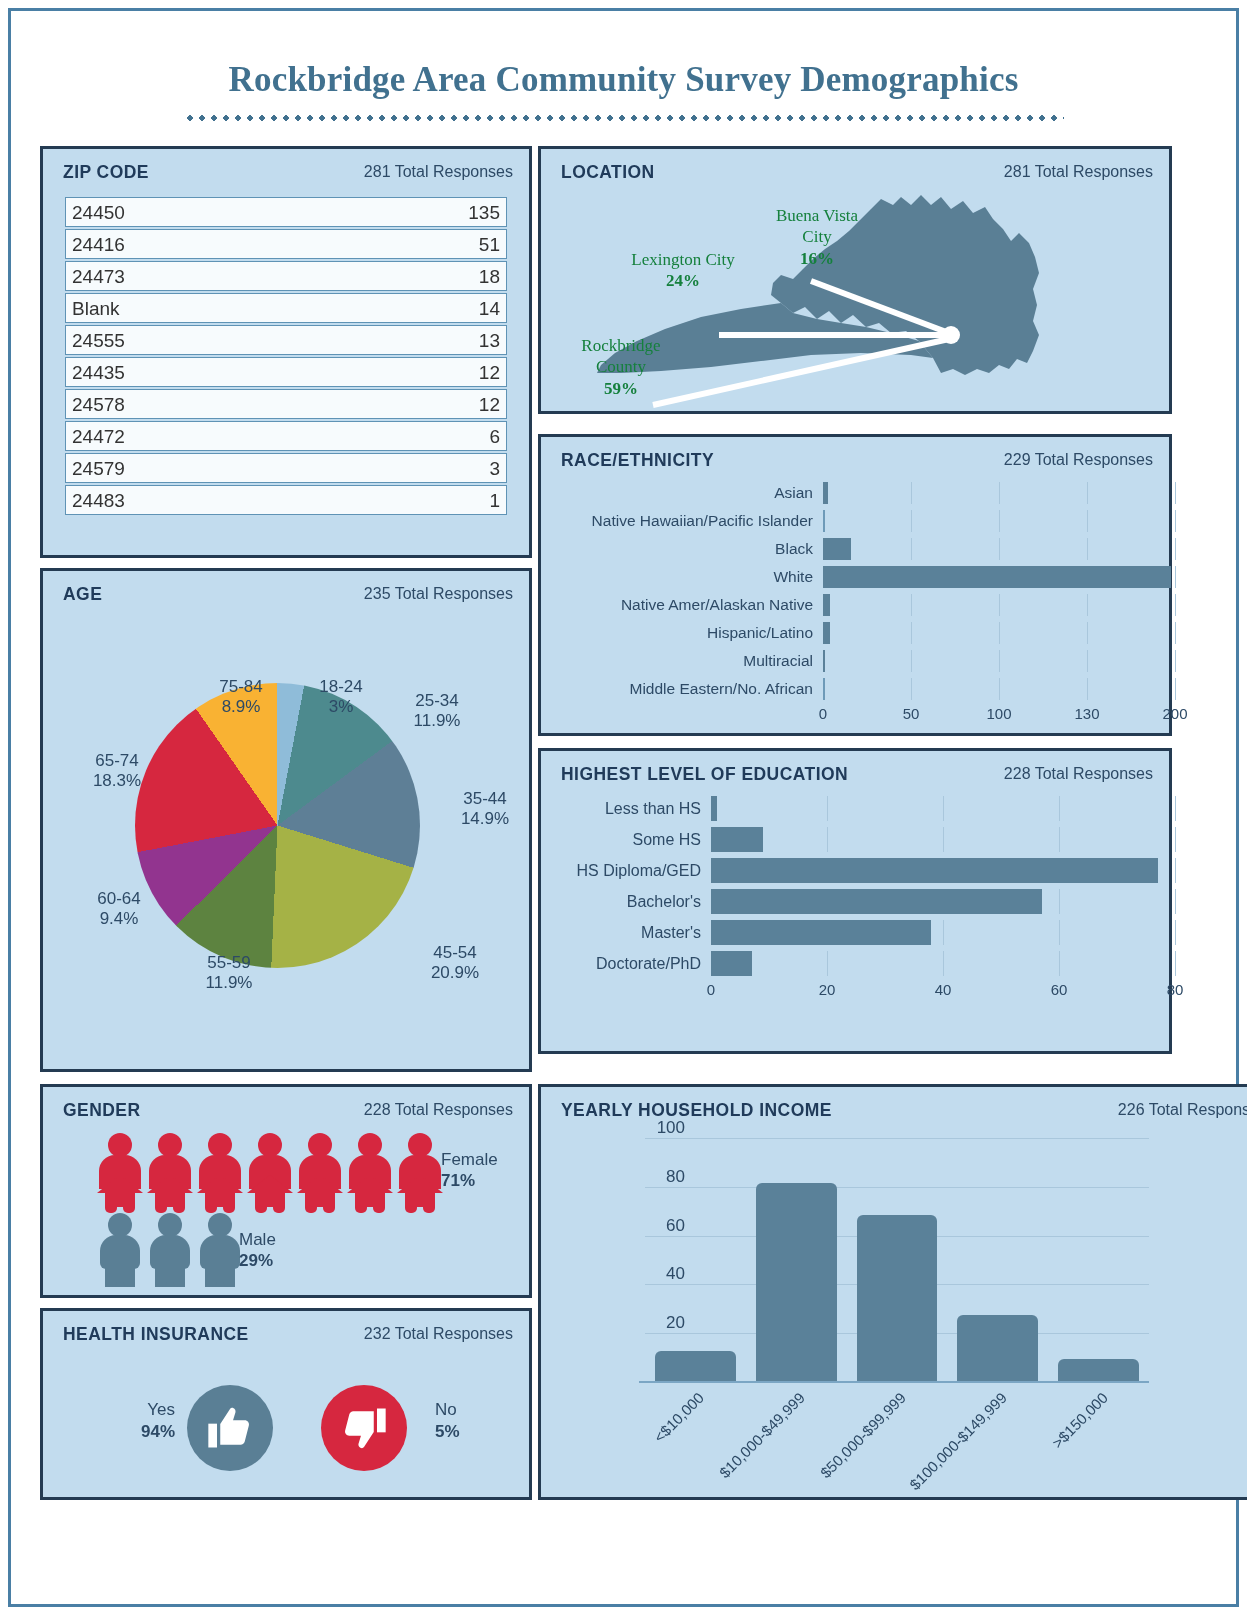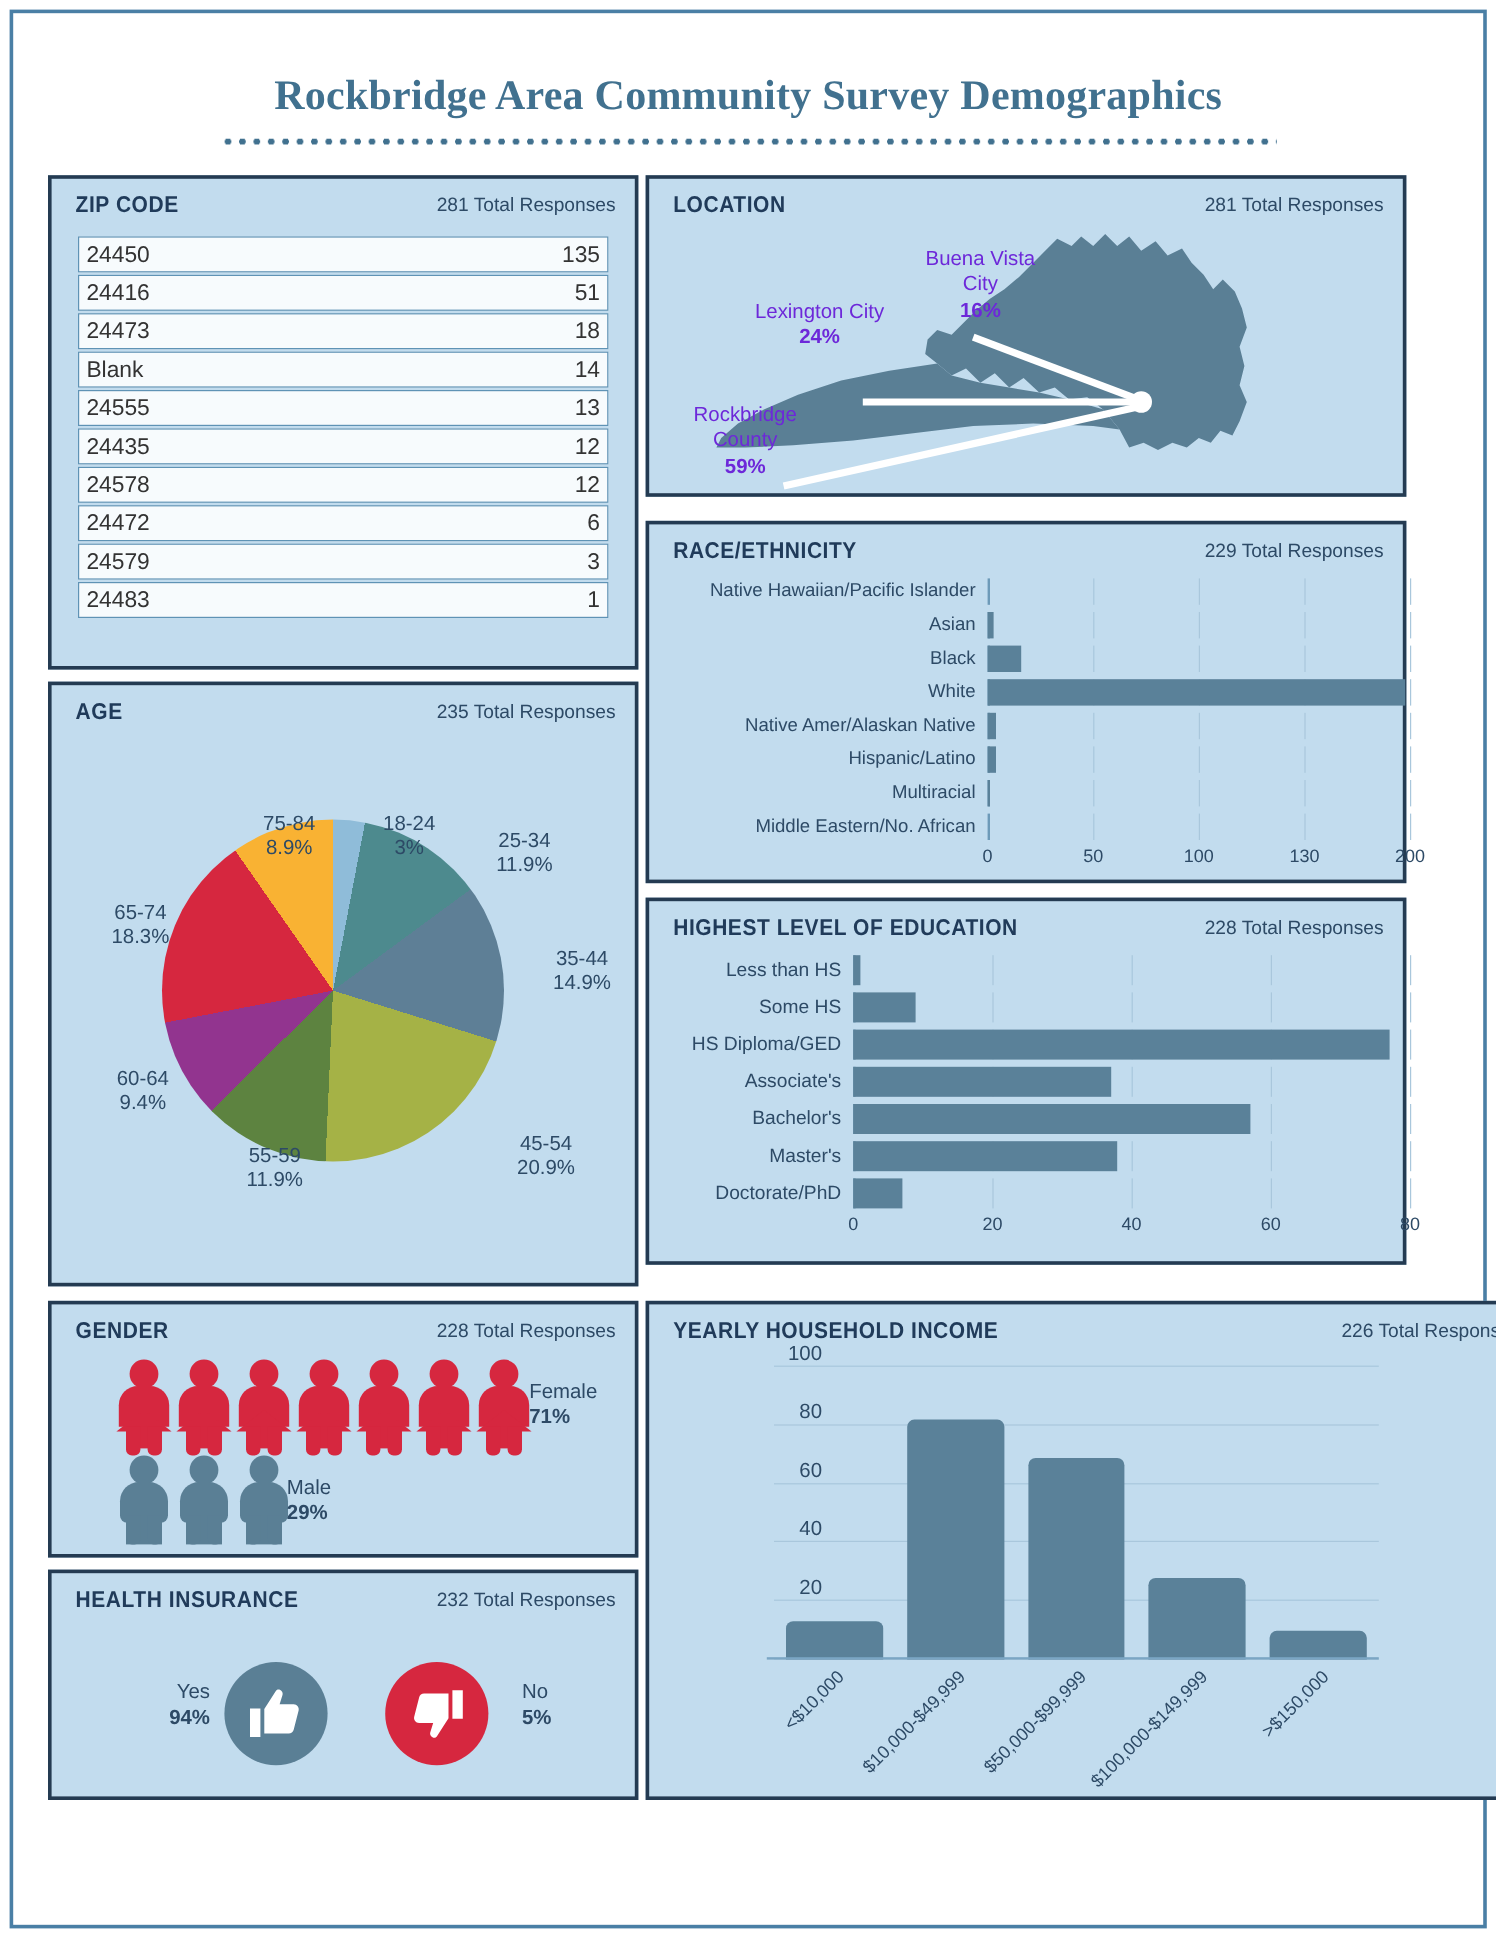--- a/index.html
+++ b/index.html
@@ -59,21 +59,21 @@
   .pie {
     position:absolute; left:92px; top:112px; width:285px; height:285px;
     border-radius:50%;
   }
   .pie-label { position:absolute; font-size:17px; color:#2d4a66; text-align:center; line-height:1.2; }
   .pie-label b { display:block; font-weight:400; }
 
   
   #location { left: 538px; top: 146px; width: 634px; height: 268px; }
   .map-wrap { position:absolute; left:0; top:34px; width:634px; height:230px; }
-  .loc-label { position:absolute; text-align:center; font-size:17px; line-height:1.25; color:#6d28d9; }
+  .loc-label { position:absolute; text-align:center; font-size:17px; line-height:1.25; color:#15803d;font-family:Liberation Serif, serif; }
   .loc-label .pct { font-weight:bold; }
 
   
   #race { left: 538px; top: 434px; width: 634px; height: 302px; }
   .hbar-chart { position:absolute; left:0; top:42px; width:634px; height:256px; }
   .hbar-row { display:flex; align-items:center; height:28px; }
   .hbar-label { width:282px; text-align:right; padding-right:10px; font-size:15.5px; color:#2d4a66; white-space:nowrap; }
   .hbar-track { position:relative; height:22px; flex:1; }
   .hbar { position:absolute; left:0; top:0; height:22px; background:#5a8199; }
   .axis-line { position:absolute; top:0; bottom:0; width:1px; background:#a9c7dc; }
@@ -229,39 +229,39 @@
   </div>
 </div>
 
 <div class="panel" id="race">
   <div class="panel-head">
     <span class="panel-title">Race/Ethnicity</span>
     <span class="panel-resp">229 Total Responses</span>
   </div>
   <div class="hbar-chart" id="race-chart">
       <div class="hbar-row">
+        <div class="hbar-label">Asian</div>
+        <div class="hbar-track">
+          <div class="axis-line" style="left: 25%;"></div>
+          <div class="axis-line" style="left: 50%;"></div>
+          <div class="axis-line" style="left: 75%;"></div>
+          <div class="axis-line" style="left: 100%;"></div>
+          <div class="axis-zero"></div>
+          <div class="hbar" style="width: 1.5%;"></div>
+        </div>
+      </div>
+      <div class="hbar-row">
         <div class="hbar-label">Native Hawaiian/Pacific Islander</div>
         <div class="hbar-track">
           <div class="axis-line" style="left: 25%;"></div>
           <div class="axis-line" style="left: 50%;"></div>
           <div class="axis-line" style="left: 75%;"></div>
           <div class="axis-line" style="left: 100%;"></div>
           <div class="axis-zero"></div>
           <div class="hbar" style="width: 0%;"></div>
-        </div>
-      </div>
-      <div class="hbar-row">
-        <div class="hbar-label">Asian</div>
-        <div class="hbar-track">
-          <div class="axis-line" style="left: 25%;"></div>
-          <div class="axis-line" style="left: 50%;"></div>
-          <div class="axis-line" style="left: 75%;"></div>
-          <div class="axis-line" style="left: 100%;"></div>
-          <div class="axis-zero"></div>
-          <div class="hbar" style="width: 1.5%;"></div>
         </div>
       </div>
       <div class="hbar-row">
         <div class="hbar-label">Black</div>
         <div class="hbar-track">
           <div class="axis-line" style="left: 25%;"></div>
           <div class="axis-line" style="left: 50%;"></div>
           <div class="axis-line" style="left: 75%;"></div>
           <div class="axis-line" style="left: 100%;"></div>
           <div class="axis-zero"></div>
@@ -366,31 +366,20 @@
       </div>
       <div class="hbar-row">
         <div class="hbar-label">HS Diploma/GED</div>
         <div class="hbar-track">
           <div class="axis-line" style="left: 25%;"></div>
           <div class="axis-line" style="left: 50%;"></div>
           <div class="axis-line" style="left: 75%;"></div>
           <div class="axis-line" style="left: 100%;"></div>
           <div class="axis-zero"></div>
           <div class="hbar" style="width: 96.25%;"></div>
-        </div>
-      </div>
-      <div class="hbar-row">
-        <div class="hbar-label">Associate's</div>
-        <div class="hbar-track">
-          <div class="axis-line" style="left: 25%;"></div>
-          <div class="axis-line" style="left: 50%;"></div>
-          <div class="axis-line" style="left: 75%;"></div>
-          <div class="axis-line" style="left: 100%;"></div>
-          <div class="axis-zero"></div>
-          <div class="hbar" style="width: 46.25%;"></div>
         </div>
       </div>
       <div class="hbar-row">
         <div class="hbar-label">Bachelor's</div>
         <div class="hbar-track">
           <div class="axis-line" style="left: 25%;"></div>
           <div class="axis-line" style="left: 50%;"></div>
           <div class="axis-line" style="left: 75%;"></div>
           <div class="axis-line" style="left: 100%;"></div>
           <div class="axis-zero"></div>

